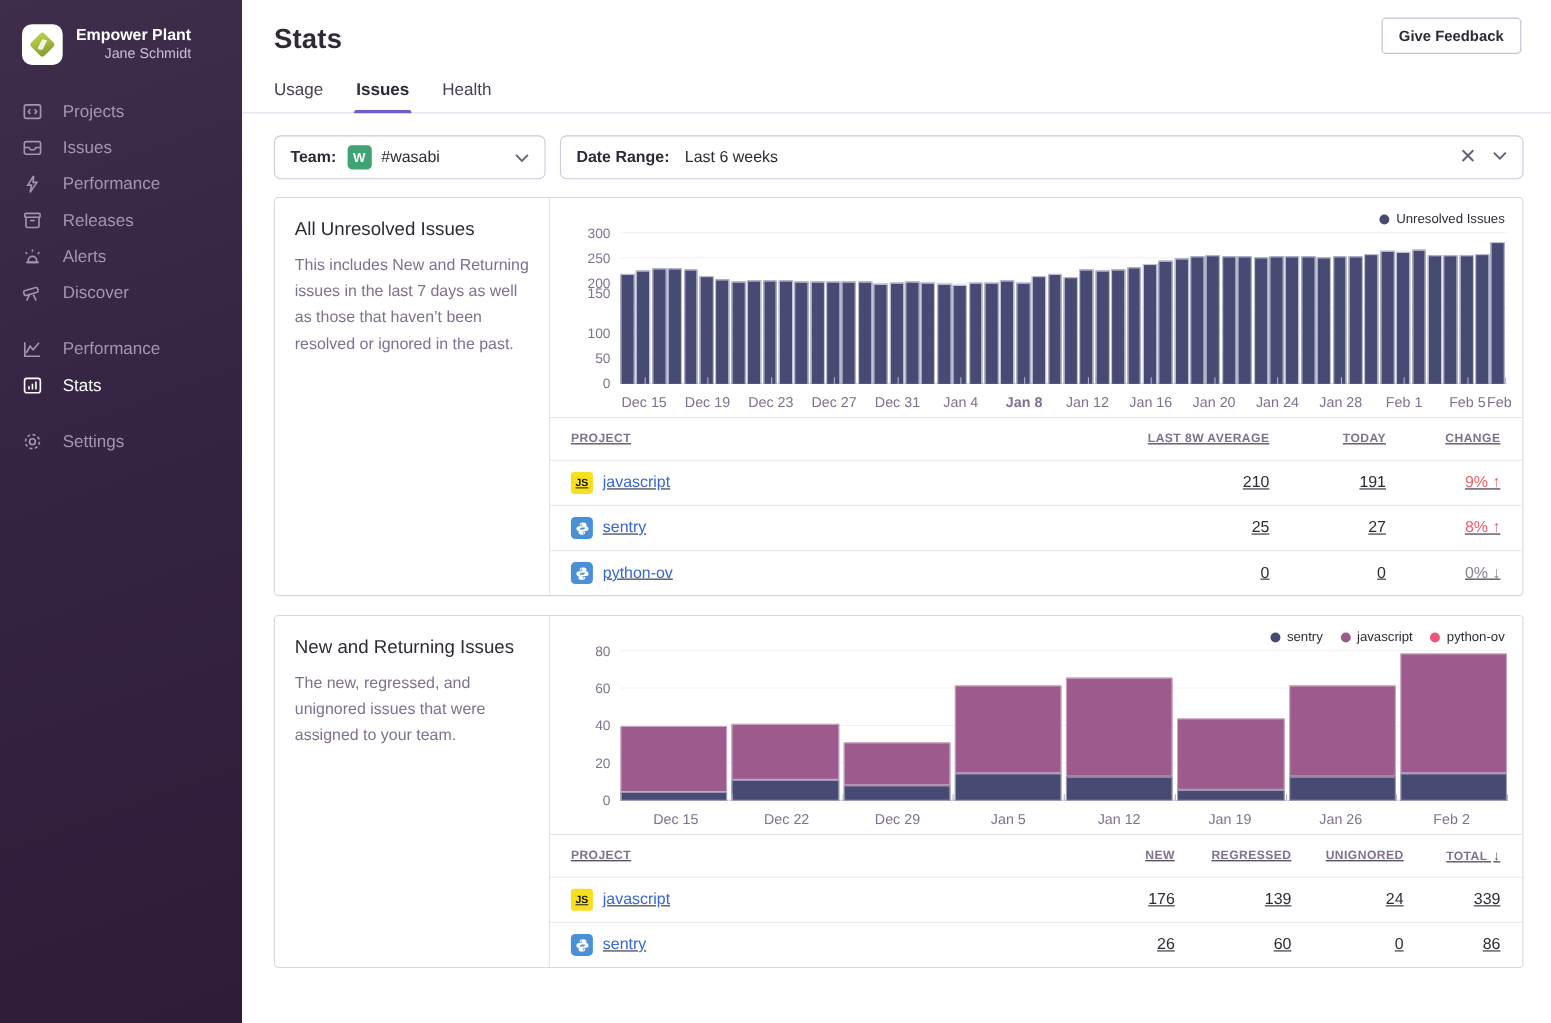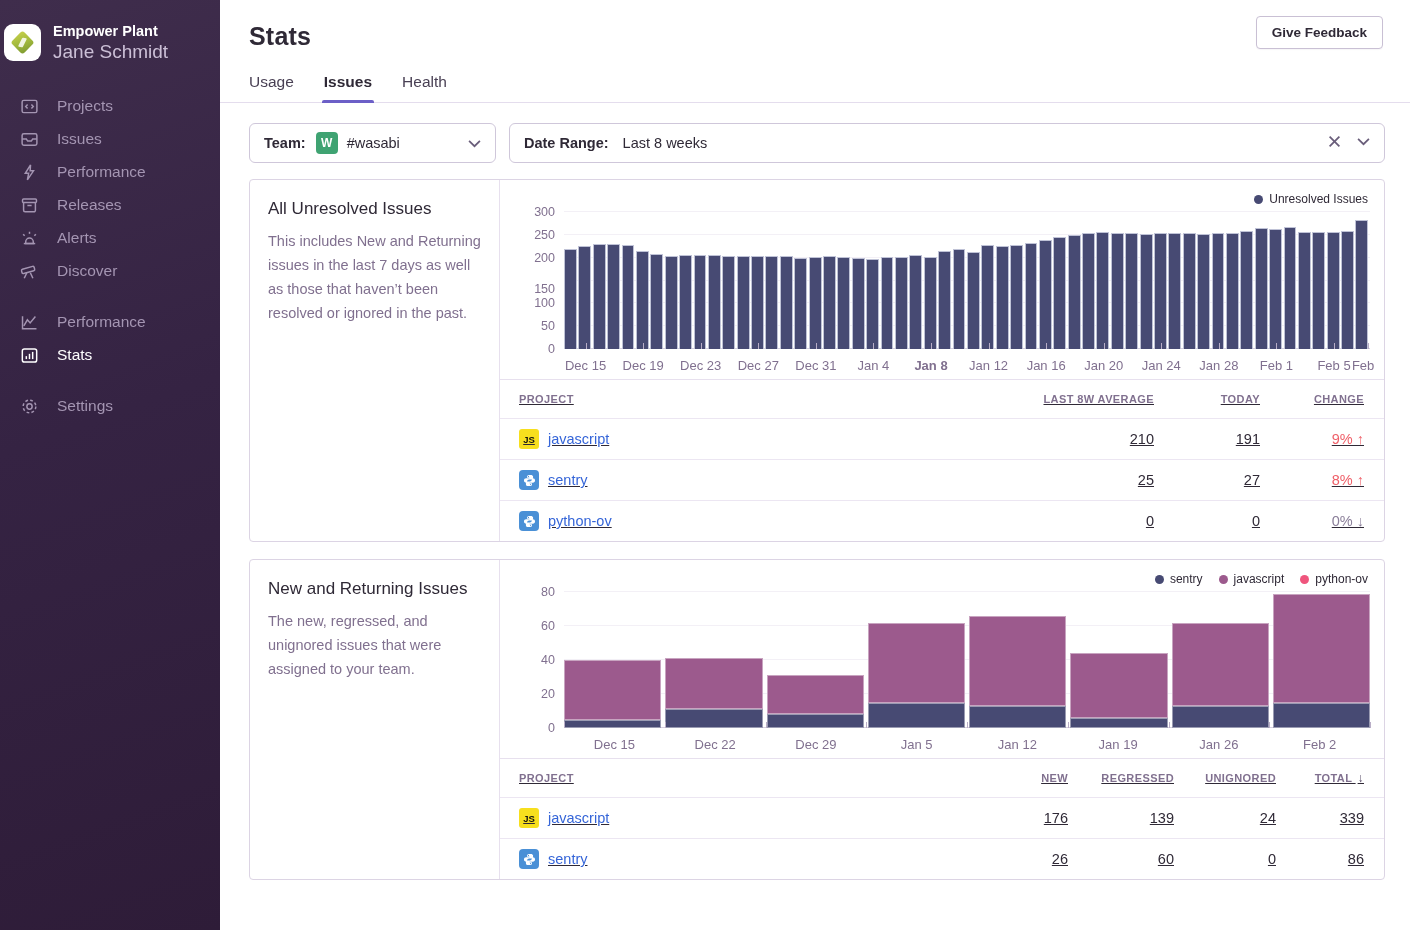--- a/index.html
+++ b/index.html
@@ -2,28 +2,28 @@
 <html><head>
 <meta charset="utf-8">
 <style>
   * { box-sizing: border-box; margin: 0; padding: 0; }
   html,body { width:1410px; height:930px; overflow:hidden; }
   body { font-family:"Liberation Sans", sans-serif; background:#fff; color:#2f2936; display:flex; }
 
   
   .sidebar { width:220px; height:930px; flex:0 0 220px;
     background:linear-gradient(160deg,#3f2d4c 0%, #352343 45%, #2e1c38 100%); padding:20px 0; }
-  .org { display:flex; align-items:center; gap:12px; padding:2px 20px 26px 4px; cursor:pointer; }
+  .org { display:flex; align-items:center; gap:12px; padding:2px 20px 26px 20px; cursor:pointer; }
   .org-logo { width:37px; height:37px; background:#fff; border-radius:9px; position:relative; flex:0 0 37px; }
   .org-logo .gem { position:absolute; left:10px; top:10px; width:17px; height:17px;
     background:linear-gradient(115deg,#c6cf4c 0%,#a6bc3e 45%,#7e9a31 100%); transform:rotate(45deg); border-radius:3px; }
   .org-logo .gem-bolt { position:absolute; left:16px; top:14px; width:5px; height:9px; background:#fff; transform:skewX(-18deg) rotate(10deg); border-radius:1px; opacity:.85;}
   .org-texts { line-height:1.25; }
   .org-name { color:#fff; font-weight:bold; font-size:14.5px; }
-  .org-user { color:#cbbfd6; font-size:19px;text-align:right; }
+  .org-user { color:#cbbfd6; font-size:13px;text-align:right; }
   .nav { padding:0 0 0 0; }
   .nav-item { display:flex; align-items:center; gap:18px; padding:7px 20px; color:#a495b2; font-size:15.5px; cursor:pointer; }
   .nav-item svg { width:19px; height:19px; stroke:#a495b2; fill:none; stroke-width:1.4; flex:0 0 19px; }
   .nav-item.active { color:#fff; }
   .nav-item.active svg { stroke:#fff; }
   .nav-gap { height:18px; }
 
   
   .main { flex:1; display:flex; flex-direction:column; min-width:0; }
   .page-header { position:relative; padding:22px 28px 0 29px; border-bottom:1px solid #e4dded; background:#fff; }
@@ -202,21 +202,21 @@
         <span class="team-avatar">W</span>
         <span>#wasabi</span>
         <span class="chev">
             <svg viewBox="0 0 12 8">
               <polyline points="1,1.5 6,6.5 11,1.5"></polyline>
             </svg>
           </span>
       </div>
       <div class="filter-box date-box">
         <span class="filter-label">Date Range:</span>
-        <span class="date-value">Last 8 weeks</span>
+        <span class="date-value">Last 6 weeks</span>
         <span class="chev">
           <span class="xicon"><svg viewBox="0 0 12 12">
                 <line x1="1.5" y1="1.5" x2="10.5" y2="10.5"></line>
                 <line x1="10.5" y1="1.5" x2="1.5" y2="10.5"></line>
               </svg></span>
           <span><svg viewBox="0 0 12 8">
                 <polyline points="1,1.5 6,6.5 11,1.5"></polyline>
               </svg></span>
         </span>
       </div>
@@ -236,21 +236,21 @@
             </div>
           </div>
           <div class="plot" id="plot1" style="height:137px">
               <div class="gridline zero" style="bottom: 0px;"></div>
               <div class="ylab" style="bottom: 0px; transform: translateY(50%);">0</div>
               <div class="gridline" style="bottom: 22.8333px;"></div>
               <div class="ylab" style="bottom: 22.8333px; transform: translateY(50%);">50</div>
               <div class="gridline" style="bottom: 45.6667px;"></div>
               <div class="ylab" style="bottom: 45.6667px; transform: translateY(50%);">100</div>
               <div class="gridline" style="bottom: 68.5px;"></div>
-              <div class="ylab" style="bottom: 60px; transform: translateY(50%); margin-left: 37px;">150</div>
+              <div class="ylab" style="bottom: 82px; transform: translateY(50%); margin-left: 37px;">150</div>
               <div class="gridline" style="bottom: 91.3333px;"></div>
               <div class="ylab" style="bottom: 91.3333px; transform: translateY(50%);">200</div>
               <div class="gridline" style="bottom: 114.167px;"></div>
               <div class="ylab" style="bottom: 114.167px; transform: translateY(50%);">250</div>
               <div class="gridline" style="bottom: 137px;"></div>
               <div class="ylab" style="bottom: 137px; transform: translateY(50%);">300</div>
               <div class="bars1">
                 <div class="bar1" style="height: 99.5533px; background: rgb(71, 74, 115);"></div>
                 <div class="bar1" style="height: 103.207px; background: rgb(71, 74, 115);"></div>
                 <div class="bar1" style="height: 105.033px; background: rgb(71, 74, 115);"></div>

